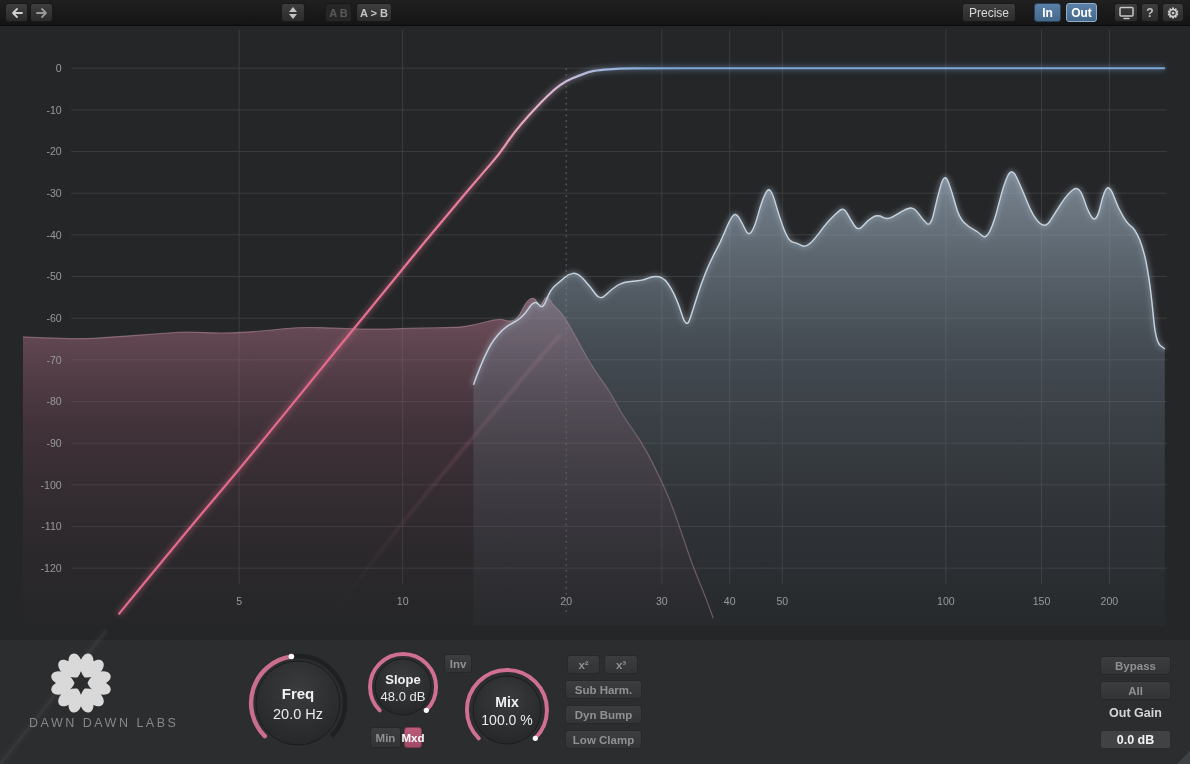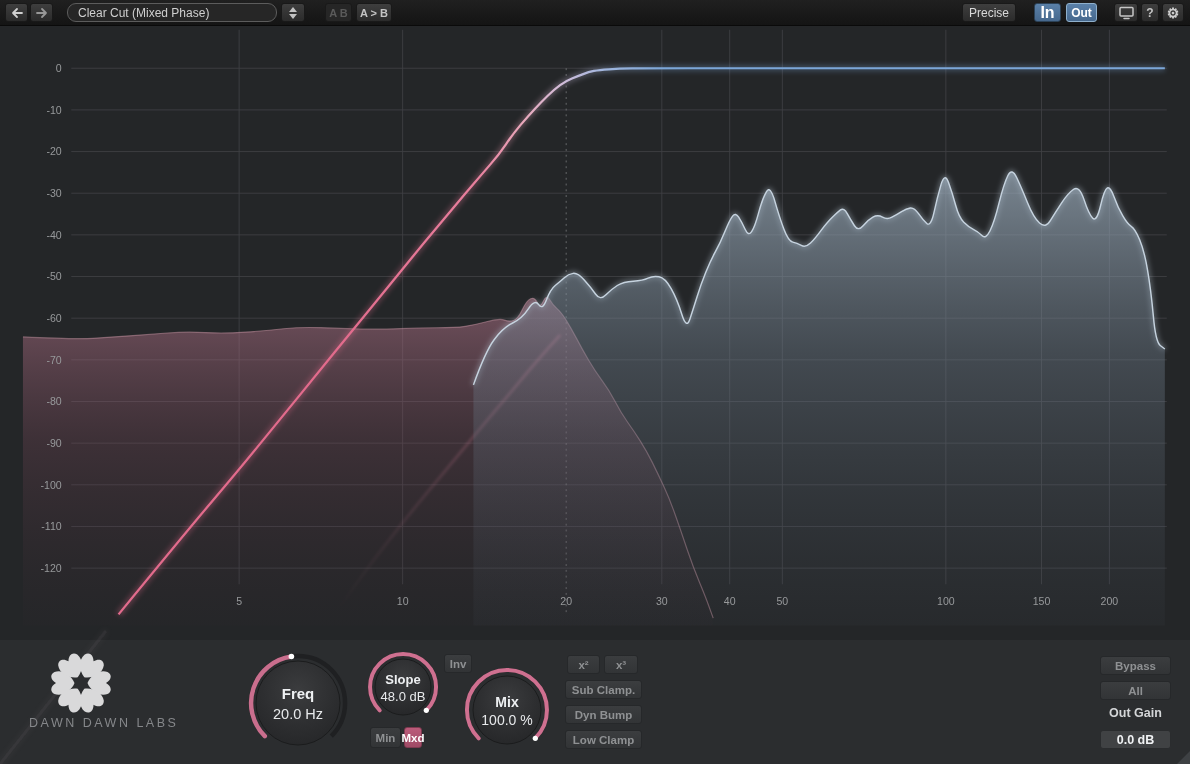--- a/index.html
+++ b/index.html
@@ -65,31 +65,28 @@
           </svg>
       </span>
     </div>
     <div class="tbtn" style="left:30px;width:23px;">
       <span>
         <svg width="16" height="14" viewBox="0 0 16 14">
             <path d="M3 7 H12 M8 3 L12 7 L8 11" fill="none" stroke="#989898" stroke-width="1.8" stroke-linecap="round" stroke-linejoin="round"></path>
           </svg>
       </span>
     </div>
-    <div id="preset">
-      <span>Clear Cut (Mixed Phase)</span>
-    </div>
     <div id="stepper">
       <span class="tri-up"></span>
       <span class="tri-dn"></span>
     </div>
     <div class="tbtn" id="btn-ab" style="left:325px;width:27px;">A B</div>
     <div class="tbtn" style="left:356px;width:36px;">A &gt; B</div>
     <div class="tbtn" style="left:962px;width:54px;font-weight:normal;font-size:12px;color:#d8d8d8;">Precise</div>
-    <div class="tbtn blue" style="left:1034px;width:27px;font-size:16px;">In</div>
+    <div class="tbtn blue" style="left:1034px;width:27px;font-size:12px;">In</div>
     <div class="tbtn blue" id="btn-out" style="left:1066px;width:31px;font-size:12px;">Out</div>
     <div class="tbtn" style="left:1114px;width:24px;">
       <span>
         <svg width="17" height="15" viewBox="0 0 17 15">
             <rect x="2" y="2.5" width="13" height="8.5" rx="1" fill="none" stroke="#c6c6c6" stroke-width="1.5"></rect>
             <path d="M6 13.5 H11" stroke="#c6c6c6" stroke-width="1.5" stroke-linecap="round"></path>
           </svg>
       </span>
     </div>
     <div class="tbtn" style="left:1141px;width:18px;font-size:12px;">
@@ -239,21 +236,21 @@
       <text class="klabel" x="45" y="42" font-size="14">Mix</text>
       <text class="kvalue" x="45" y="60" font-size="14">100.0 %</text>
     </svg>
 
     <div class="pbtn" style="left:444px;top:14px;width:28px;">Inv</div>
     <div class="pbtn" style="left:370px;top:87px;width:31px;height:21px;">Min</div>
     <div class="pbtn active" style="left:404px;top:87px;width:18px;height:21px;">Mxd</div>
 
     <div class="pbtn" style="left:567px;top:15px;width:33px;">x²</div>
     <div class="pbtn" style="left:604px;top:15px;width:34px;">x³</div>
-    <div class="pbtn" style="left:565px;top:40px;width:77px;">Sub Clamp.</div>
+    <div class="pbtn" style="left:565px;top:40px;width:77px;">Sub Harm.</div>
     <div class="pbtn" style="left:565px;top:65px;width:77px;">Dyn Bump</div>
     <div class="pbtn" style="left:565px;top:90px;width:77px;">Low Clamp</div>
 
     <div class="pbtn" style="left:1100px;top:16px;width:71px;">Bypass</div>
     <div class="pbtn" style="left:1100px;top:41px;width:71px;">All</div>
     <div id="lbl-outgain">Out Gain</div>
     <div id="val-outgain">0.0 dB</div>
 
     <div id="grip"></div>
   </div>

